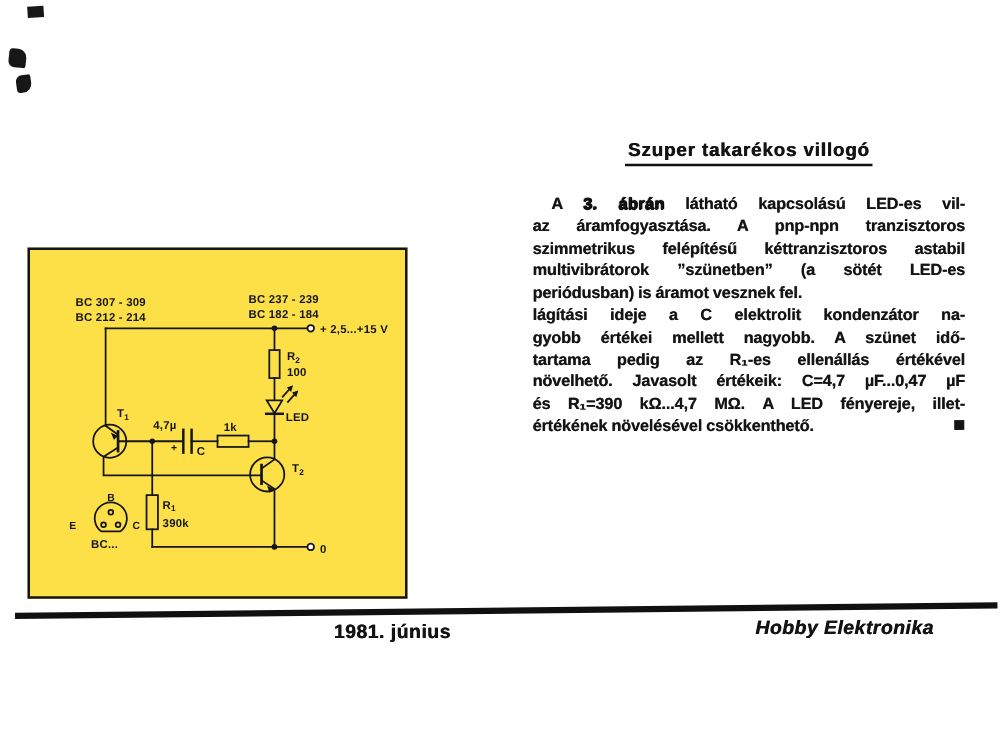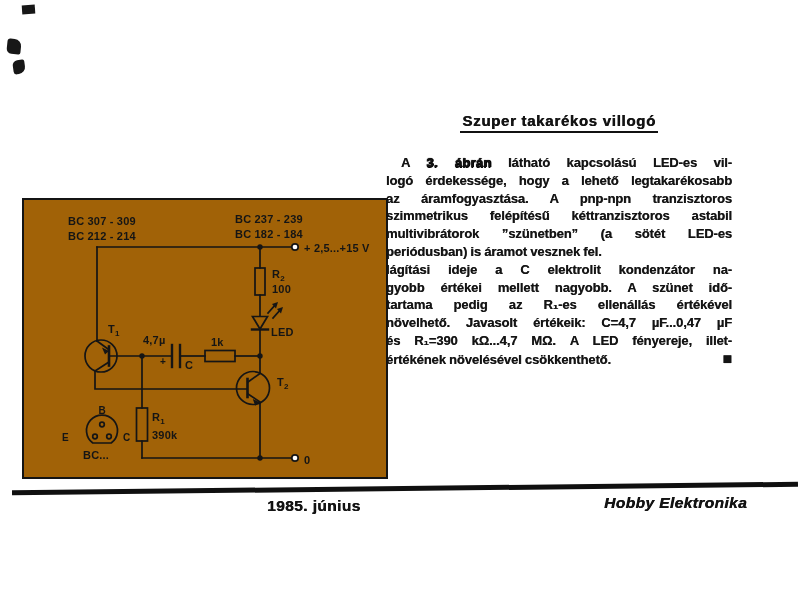--- a/index.html
+++ b/index.html
@@ -6,30 +6,30 @@
   body{width:800px;height:600px;position:relative;overflow:hidden;background:#ffffff;
        font-family:"Liberation Sans","DejaVu Sans",sans-serif;color:#141414;}
 
   
   .artifact{position:absolute;background:#171717;}
   .a1{left:22px;top:5px;width:13px;height:9px;transform:rotate(-4deg);}
   .a2{left:7px;top:39px;width:14px;height:15px;border-radius:3px 7px 2px 5px;transform:rotate(6deg);}
   .a3{left:13px;top:60px;width:12px;height:14px;border-radius:5px 2px 7px 3px;transform:rotate(-8deg);}
 
   
-  .schematic{position:absolute;left:22px;top:198px;width:366px;height:281px;
-             border:2px solid #141414;box-sizing:border-box;background:#a16207;}
+  .schematic{position:absolute;left:22px;top:198px;width:304px;height:281px;
+             border:2px solid #141414;box-sizing:border-box;background:#fde047;}
   .schematic svg{display:block;width:100%;height:100%;}
   svg text{font-family:"Liberation Sans","DejaVu Sans",sans-serif;font-size:11px;font-weight:700;
            fill:#151515;letter-spacing:0.2px;}
   svg text.small{font-size:10px;}
   svg tspan.sub{font-size:8px;}
 
   
-  .article{position:absolute;left:386px;top:112px;width:346px;}
+  .article{position:absolute;left:426px;top:112px;width:346px;}
   .title-row{text-align:center;}
   .title{display:inline-block;font-size:15px;font-weight:700;letter-spacing:0.7px;
          border-bottom:2.5px solid #111;padding:0 2px 2px 2px;text-shadow:0.5px 0 #111;}
   .body-lines{margin-top:21px;}
   .tline{font-size:13px;font-weight:700;line-height:17.8px;height:17.8px;overflow:hidden;
          letter-spacing:-0.1px;word-spacing:-0.3px;text-shadow:0.3px 0 rgba(0,0,0,0.75);}
   .tline.just{text-align:justify;text-align-last:justify;}
   .tline.indent{text-indent:15px;}
   .tline.endline{display:flex;justify-content:space-between;align-items:baseline;}
   .smudge{text-shadow:0 0 1px #000,0.8px 0 #000,0 0.8px #000;letter-spacing:0.3px;}
@@ -123,32 +123,31 @@
     </g>
   </svg>
 </div>
 
 <div class="article">
   <div class="title-row">
     <span class="title">Szuper takarékos villogó</span>
   </div>
   <div class="body-lines">
       <div class="tline indent just"><span>A </span><span class="smudge">3. ábrán</span><span> látható kapcsolású LED-es vil-</span></div>
-      <div class="tline just">logó érdekessége, hogy a lehető legtakarékosabb</div>
       <div class="tline just">az áramfogyasztása. A pnp-npn tranzisztoros</div>
       <div class="tline just">szimmetrikus felépítésű kéttranzisztoros astabil</div>
       <div class="tline just">multivibrátorok ”szünetben” (a sötét LED-es</div>
       <div class="tline">periódusban) is áramot vesznek fel.</div>
       <div class="tline just">lágítási ideje a C elektrolit kondenzátor na-</div>
       <div class="tline just">gyobb értékei mellett nagyobb. A szünet idő-</div>
       <div class="tline just">tartama pedig az R₁-es ellenállás értékével</div>
       <div class="tline just">növelhető. Javasolt értékeik: C=4,7 µF...0,47 µF</div>
       <div class="tline just">és R₁=390 kΩ...4,7 MΩ. A LED fényereje, illet-</div>
       <div class="tline endline">
         <span>értékének növelésével csökkenthető.</span>
         <span class="endmark">■</span>
       </div>
     </div>
 </div>
 
 <div class="rule"></div>
-<div class="footer-date">1985. június</div>
+<div class="footer-date">1981. június</div>
 <div class="footer-mag">Hobby Elektronika</div>
 
 </body></html>

